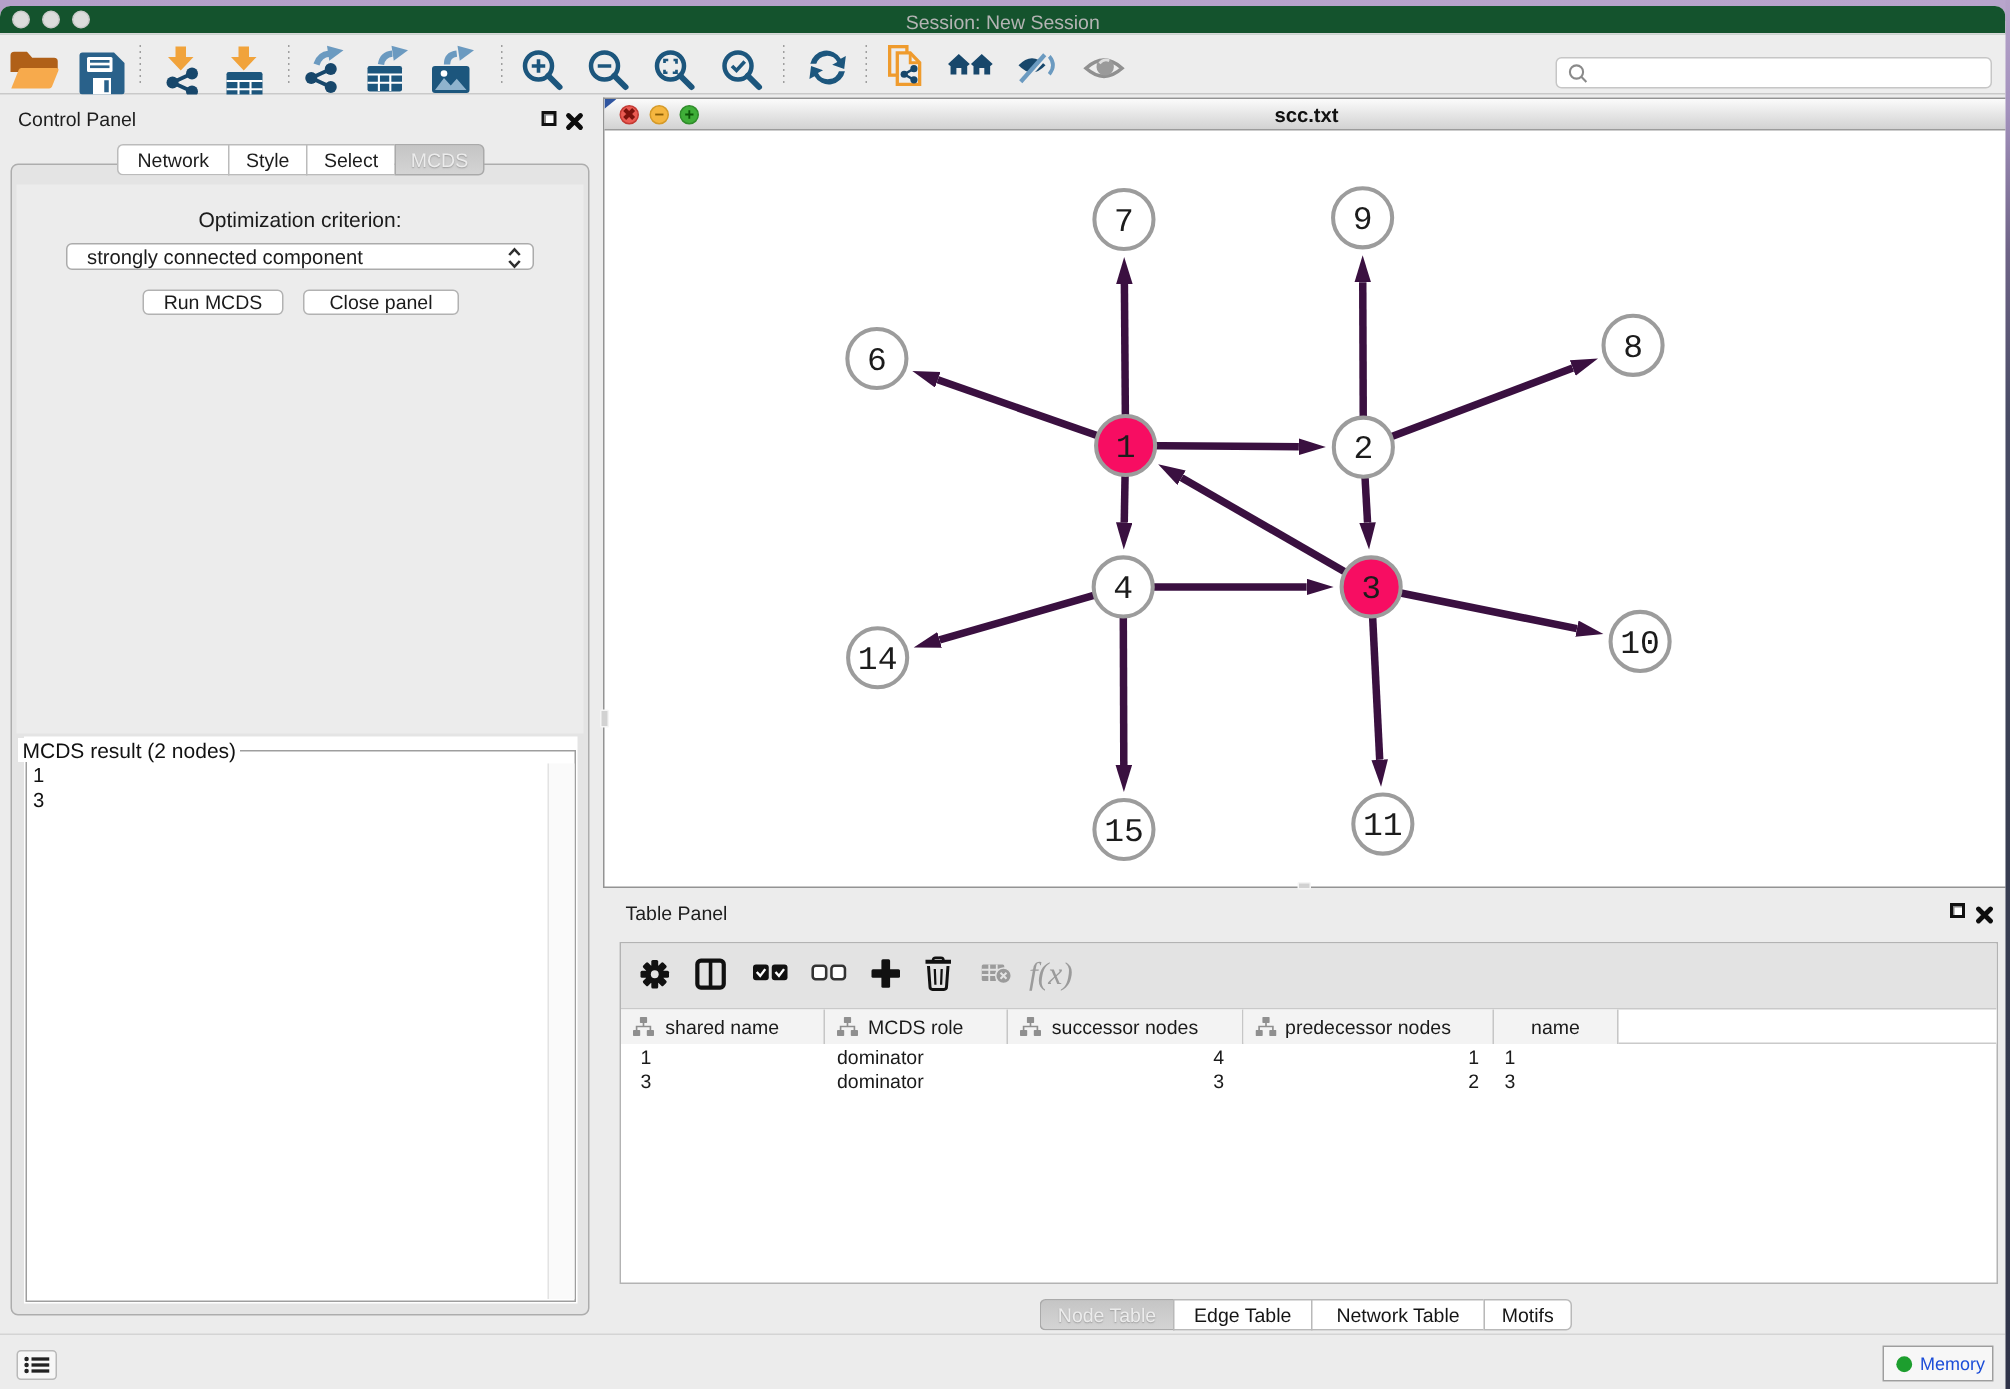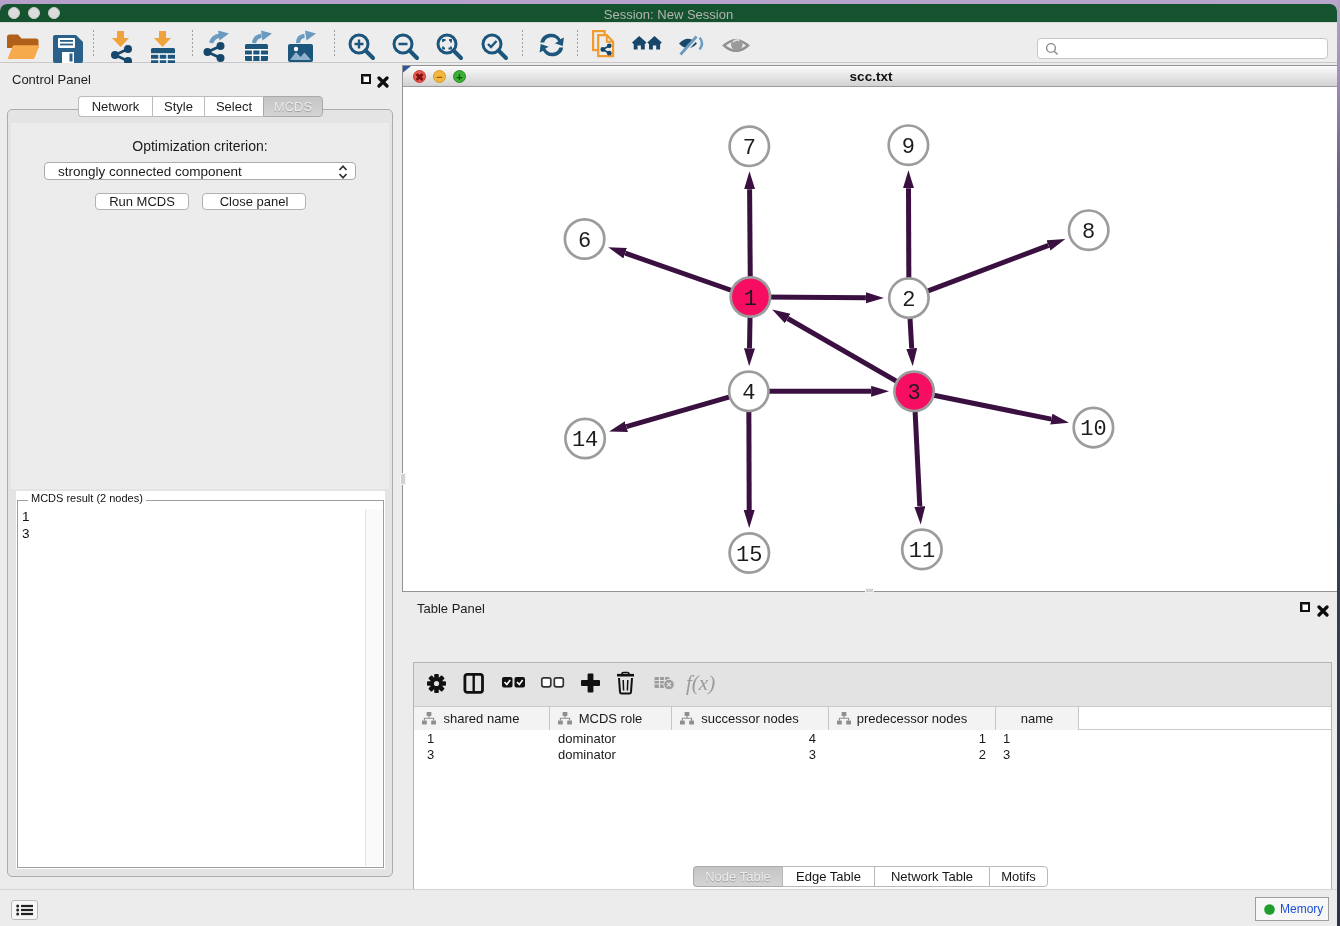--- a/index.html
+++ b/index.html
@@ -23,34 +23,34 @@
 .wicon-sq { width:10px; height:10px; border:2px solid #111; background:#fff; box-shadow:1px 1px 0 #888 inset; }
 #cp-outer { left:7px; top:105px; width:386px; height:768px; background:#e4e4e4; border:1px solid #adadad; border-radius:5px; }
 #cp-inner { left:11px; top:119px; width:378px; height:366px; background:#ececec; }
 .tab { position:absolute; top:92px; height:21px; background:#fff; border:1px solid #bbb; border-right:none; font-size:13px; color:#1c1c1c; text-align:center; line-height:19px; }
 .tab.sel { background:linear-gradient(#c5c5c5,#d4d4d4); color:#ececec; text-shadow:0 1px 1px #9a9a9a; border-color:#aaa; }
 #opt-label { left:7px; top:134px; width:386px; text-align:center; font-size:14px; color:#1b1b1b; }
 #cp-select { left:44px; top:158px; width:312px; height:18px; background:#fff; border:1px solid #ababab; border-radius:4px; font-size:13.5px; color:#1b1b1b; line-height:17px; padding-left:13px; }
 .btn { position:absolute; top:189px; height:17px; background:#fff; border:1px solid #b2b2b2; border-radius:4px; font-size:13px; color:#1b1b1b; text-align:center; line-height:15px; }
 #cp-white { left:16px; top:487px; width:369px; height:378px; background:#fff; }
 #fieldset { left:17px; top:496px; width:367px; height:368px; border:1px solid #9e9e9e; }
-#fs-legend { left:28px; top:488px; background:#fff; font-size:11px; color:#111; padding:0 3px; }
+#fs-legend { left:12px; top:488px; background:#fff; font-size:14px; color:#111; padding:0 3px; }
 #fs-text { left:22px; top:504px; font-size:13.5px; color:#111; line-height:17px; }
 #fs-scroll { left:365px; top:505px; width:18px; height:357px; background:#fafafa; border-left:1px solid #e3e3e3; }
 
 #vhandle { left:399.5px; top:469px; width:6px; height:12px; background:#d2d2d2; border:1px solid #f5f5f5; border-radius:1px; z-index:5; }
 #hhandle { left:865px; top:584px; width:9px; height:5px; background:#d2d2d2; border:1px solid #f5f5f5; border-radius:1px; z-index:5; }
 
 #frame { left:402px; top:61px; width:937px; height:527px; border:1px solid #939393; border-right:none; background:#fff; }
 #frame-tb { left:0; top:0; width:100%; height:21px; background:linear-gradient(#fbfbfb,#d2d2d2); border-bottom:1px solid #9b9b9b; }
 #frame-title { width:100%; top:3px; text-align:center; font-size:13.5px; font-weight:bold; color:#101010; }
 .mac { position:absolute; top:4px; width:13px; height:13px; border-radius:50%; font:bold 11px/12px "Liberation Sans",sans-serif; text-align:center; }
 
 #tp-title { left:417px; top:597px; font-size:13px; color:#1d1d1d; }
-#tp-box { left:413px; top:624px; width:919px; height:228px; border:1px solid #b3b3b3; background:#fff;margin-top:34px; }
+#tp-box { left:413px; top:624px; width:919px; height:228px; border:1px solid #b3b3b3; background:#fff; }
 #tp-toolbar { left:0; top:0; width:100%; height:43px; background:#e3e3e3; }
 #tp-header { left:0; top:43px; width:100%; height:24px; background:#fff; border-top:1px solid #c9c9c9; border-bottom:1px solid #cacaca; }
 .hcell { position:absolute; top:0; height:23px; background:#f3f3f3; border-right:1px solid #c6c6c6; font-size:13px; color:#1a1a1a; text-align:center; line-height:23px; }
 .hicon { position:absolute; left:8px; top:5px; }
 .trow { position:absolute; width:100%; height:16px; font-size:13px; color:#1a1a1a; }
 .tcell { position:absolute; top:0; line-height:16px; }
 .bt { position:absolute; top:862px; height:21px; background:#fff; border:1px solid #b9b9b9; border-right:none; font-size:13px; color:#151515; text-align:center; line-height:19px; }
 .bt.sel { background:linear-gradient(#c5c5c5,#d4d4d4); color:#ececec; text-shadow:0 1px 1px #9a9a9a; border-color:#aaa; }
 
 #statusbar { left:0; top:885px; width:1337px; height:37px; background:#ececec; border-top:1px solid #d4d4d4; }

